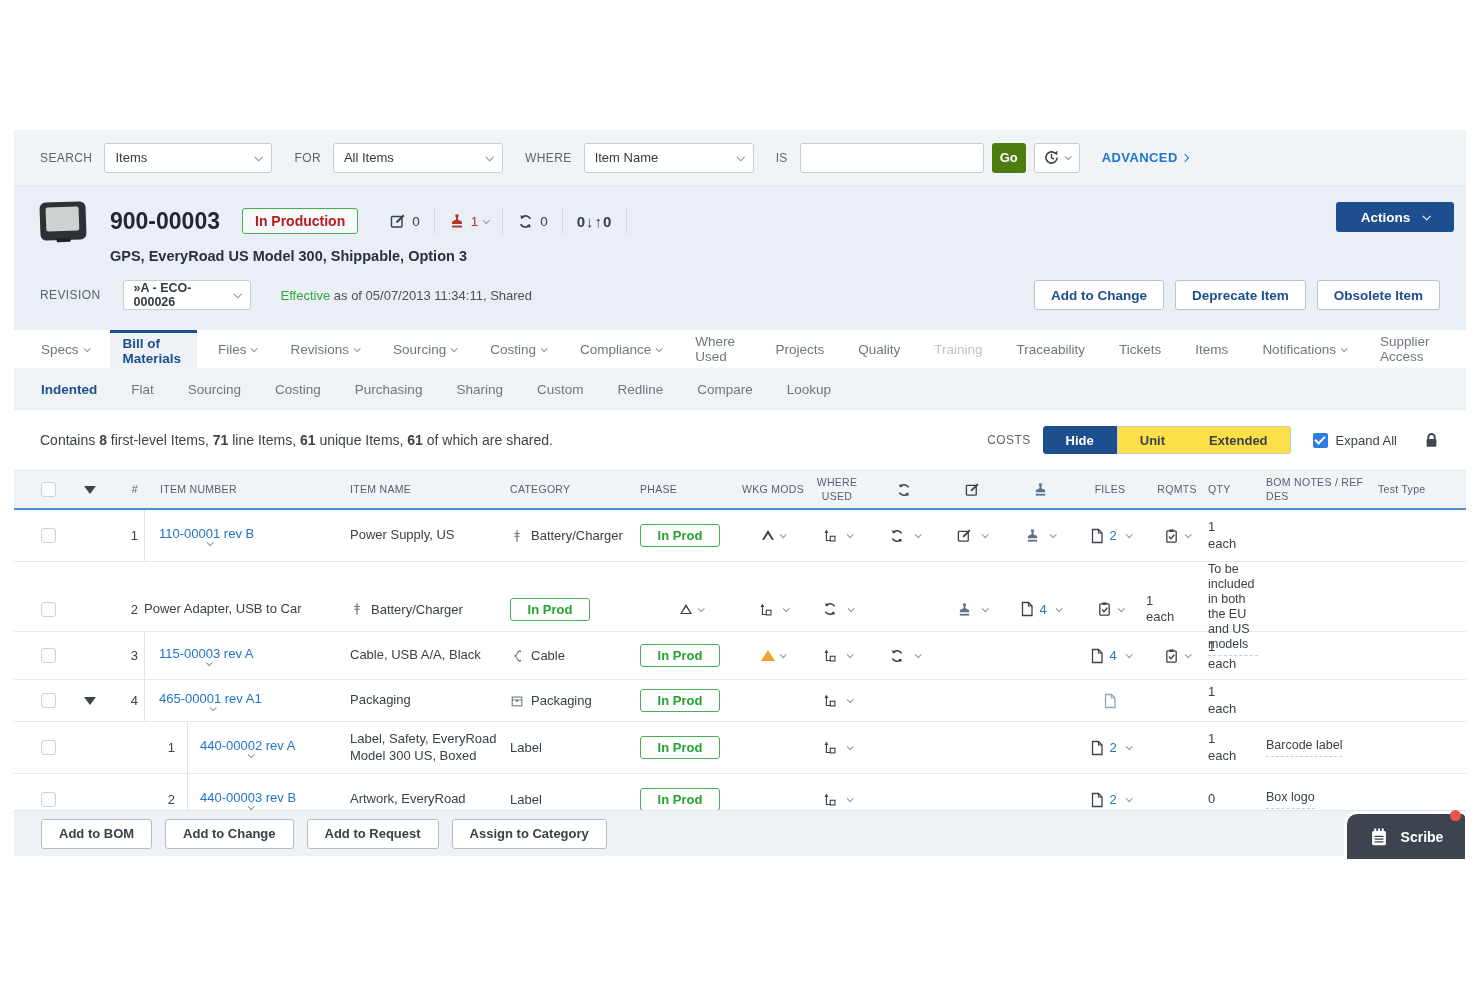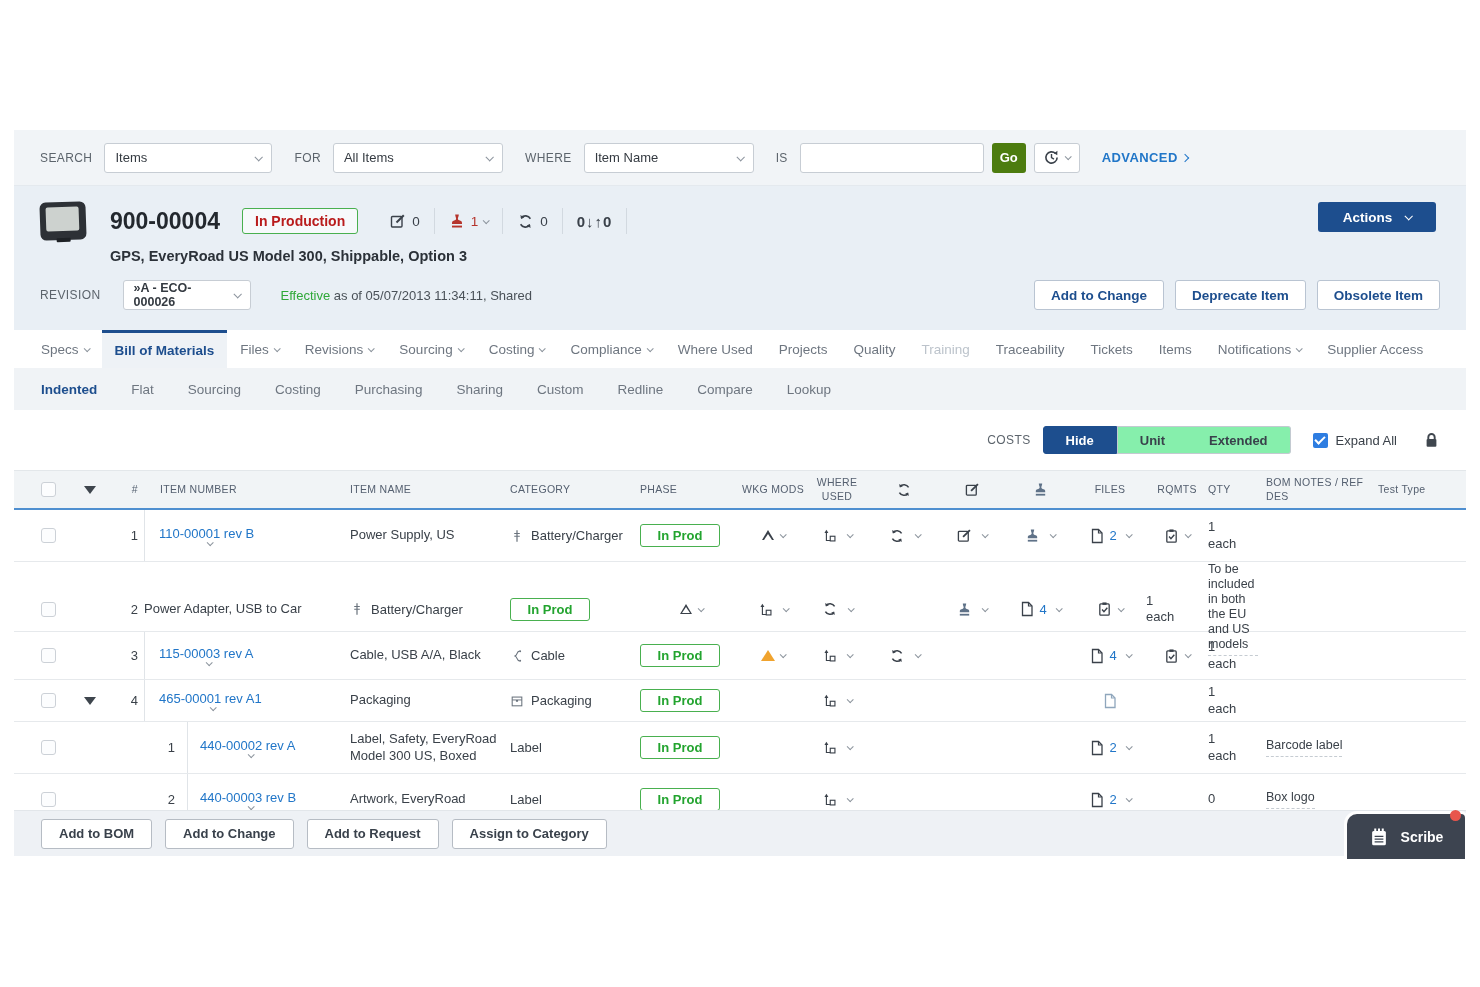--- a/index.html
+++ b/index.html
@@ -32,48 +32,48 @@
   .thumb .screen { position:absolute; left:6px; top:5px; width:33px; height:24px; background:#cdd2cf; border-radius:2px; }
   .thumb .foot { position:absolute; left:16px; bottom:-2px; width:14px; height:4px; background:#1e2226; border-radius:1px; }
   .ih-title { font-size:23px; font-weight:bold; color:#23282e; margin-right:22px; }
   .status-badge { border:1.5px solid #49b04f; color:#b91c1c; font-weight:bold; font-size:14px; padding:4px 12px; border-radius:3px; background:rgba(255,255,255,.6); margin-right:18px; }
   .ih-icons { display:flex; align-items:center; height:30px; }
   .ih-ic { display:flex; align-items:center; padding:0 14px; font-size:13px; color:#3a414a; }
   .ih-div { width:1px; height:26px; background:#d2d9e0; }
   .ih-count { margin-left:6px; font-size:13.5px; color:#3a414a; }
   .ih-count.red { color:#b5342c; }
   .arrows { font-size:15px; font-weight:bold; color:#3a414a; letter-spacing:1px; }
-  .actions-btn { position:absolute; right:30px; top:16px; width:118px; height:30px; background:#1d4e8e; color:#fff; font-weight:bold; font-size:13.5px; border:none; border-radius:3px; display:flex; align-items:center; justify-content:center; gap:8px; cursor:pointer; }
+  .actions-btn { position:absolute; right:12px; top:16px; width:118px; height:30px; background:#1d4e8e; color:#fff; font-weight:bold; font-size:13.5px; border:none; border-radius:3px; display:flex; align-items:center; justify-content:center; gap:8px; cursor:pointer; }
   .ih-sub { margin:8px 0 0 70px; font-size:14.5px; font-weight:bold; color:#2b3138; }
   .rev-row { display:flex; align-items:center; margin-top:16px; }
   .rev-label { font-size:12px; color:#5c646c; letter-spacing:.4px; margin-right:22px; }
   .rev-sel { width:128px; font-weight:bold; font-size:12.5px; }
   .rev-eff { margin-left:30px; font-size:13px; color:#4a5158; }
   .rev-eff .green { color:#2fa838; }
   .rev-btns { margin-left:auto; display:flex; gap:11px; }
   .btn-outline { background:#fff; border:1px solid #b9c4d2; border-radius:3px; color:#1d4e8e; font-weight:bold; font-size:13.5px; height:30px; padding:0 16px; cursor:pointer; font-family:"Liberation Sans",sans-serif; }
 
   
-  .tabs { height:38px; background:#fff; display:flex; align-items:stretch; padding:0 14px; }
+  .tabs { height:38px; background:#fff; display:flex; align-items:stretch; padding:0 14px;gap:8px; }
   .tab { display:flex; align-items:center; padding:0 13px; font-size:13.5px; color:#6e7680; cursor:pointer; }
   .tab.active { background:#eef2f6; border-top:3px solid #1d4e8e; color:#1d4e8e; font-weight:bold; }
   .tab.disabled { color:#bcc3cb; cursor:default; }
   .subtabs { height:42px; background:#f0f3f6; display:flex; align-items:center; padding:0 27px; gap:34px; }
   .subtab { font-size:13.5px; color:#6e7680; cursor:pointer; }
   .subtab.active { color:#1d4e8e; font-weight:bold; }
 
   
   .content { height:400px; background:#fff; overflow:hidden; position:relative; }
   .sumrow { height:60px; display:flex; align-items:center; padding:0 26px; }
   .summary { font-size:14px; color:#3c434b; }
   .summary b { font-weight:bold; }
   .costs { margin-left:auto; display:flex; align-items:center; }
   .costs-label { font-size:12px; color:#5c646c; letter-spacing:.4px; margin-right:12px; }
   .seg { display:flex; }
-  .seg button { height:28px; padding:0 22px; font-size:13px; font-weight:bold; background:#86efac; border:1px solid #c3cad1; color:#39414b; cursor:pointer; font-family:"Liberation Sans",sans-serif; }
+  .seg button { height:28px; padding:0 22px; font-size:13px; font-weight:bold; background:#fde047; border:1px solid #c3cad1; color:#39414b; cursor:pointer; font-family:"Liberation Sans",sans-serif; }
   .seg button:first-child { border-radius:3px 0 0 3px; background:#1d4e8e; border-color:#1d4e8e; color:#fff; }
   .seg button:last-child { border-radius:0 3px 3px 0; border-left:none; }
   .seg button:nth-child(2) { border-right:none; }
   .expand-wrap { display:flex; align-items:center; margin-left:22px; font-size:13px; color:#3a4149; }
   .cb-on { width:15px; height:15px; background:#2e7de1; border-radius:2px; margin-right:8px; position:relative; flex:none; }
   .cb-on::after { content:""; position:absolute; left:4.5px; top:1.5px; width:4px; height:8px; border-right:2px solid #fff; border-bottom:2px solid #fff; transform:rotate(45deg); }
   .lock-wrap { margin-left:26px; }
 
   
   .tgrid { display:grid; grid-template-columns:36px 48px 30px 206px 160px 130px 102px 62px 66px 68px 68px 68px 72px 62px 58px 112px 1fr; align-items:center; padding-left:16px; }
@@ -209,21 +209,21 @@
           <span class="chev blue"></span>
       </div>
     </div>
 
     <div class="itemhdr">
       <div class="ih-top">
         <div class="thumb">
             <div class="screen"></div>
             <div class="foot"></div>
           </div>
-        <span class="ih-title">900-00004</span>
+        <span class="ih-title">900-00003</span>
         <span class="status-badge">In Production</span>
         <div class="ih-icons">
           <div class="ih-ic">
             <svg class="ic" width="16" height="16" style="color:#3a414a">
                 <use href="#i-editbox"></use>
               </svg>
             <span class="ih-count">0</span>
           </div>
           <div class="ih-div"></div>
           <div class="ih-ic">
@@ -337,20 +337,21 @@
       <span class="subtab">Purchasing</span>
       <span class="subtab">Sharing</span>
       <span class="subtab">Custom</span>
       <span class="subtab">Redline</span>
       <span class="subtab">Compare</span>
       <span class="subtab">Lookup</span>
     </div>
 
     <div class="content">
       <div class="sumrow">
+        <span class="summary"><span>Contains </span><b>8</b><span> first-level Items, </span><b>71</b><span> line Items, </span><b>61</b><span> unique Items, </span><b>61</b><span> of which are shared.</span></span>
         <div class="costs">
           <span class="costs-label">COSTS</span>
           <div class="seg">
             <button>Hide</button>
             <button>Unit</button>
             <button>Extended</button>
           </div>
           <div class="expand-wrap">
             <span class="cb-on"></span>
             <span>Expand All</span>

